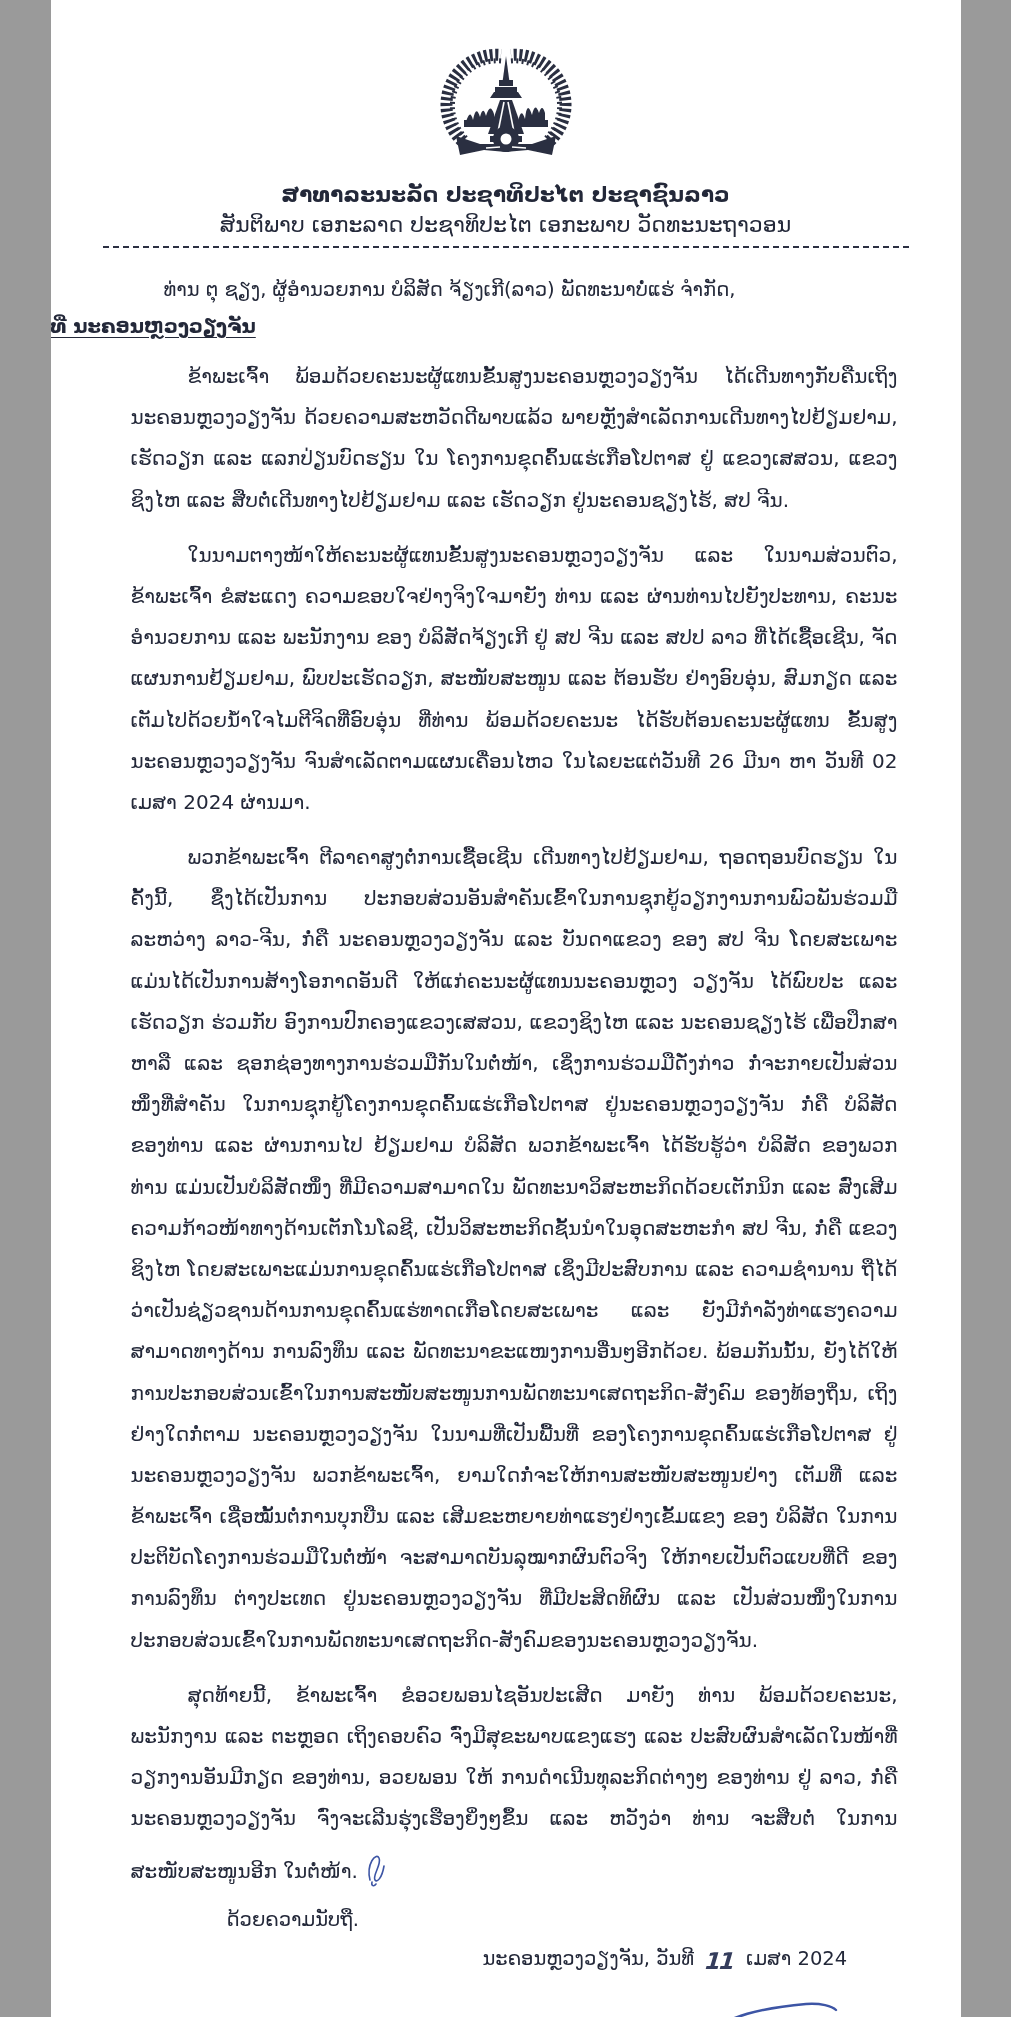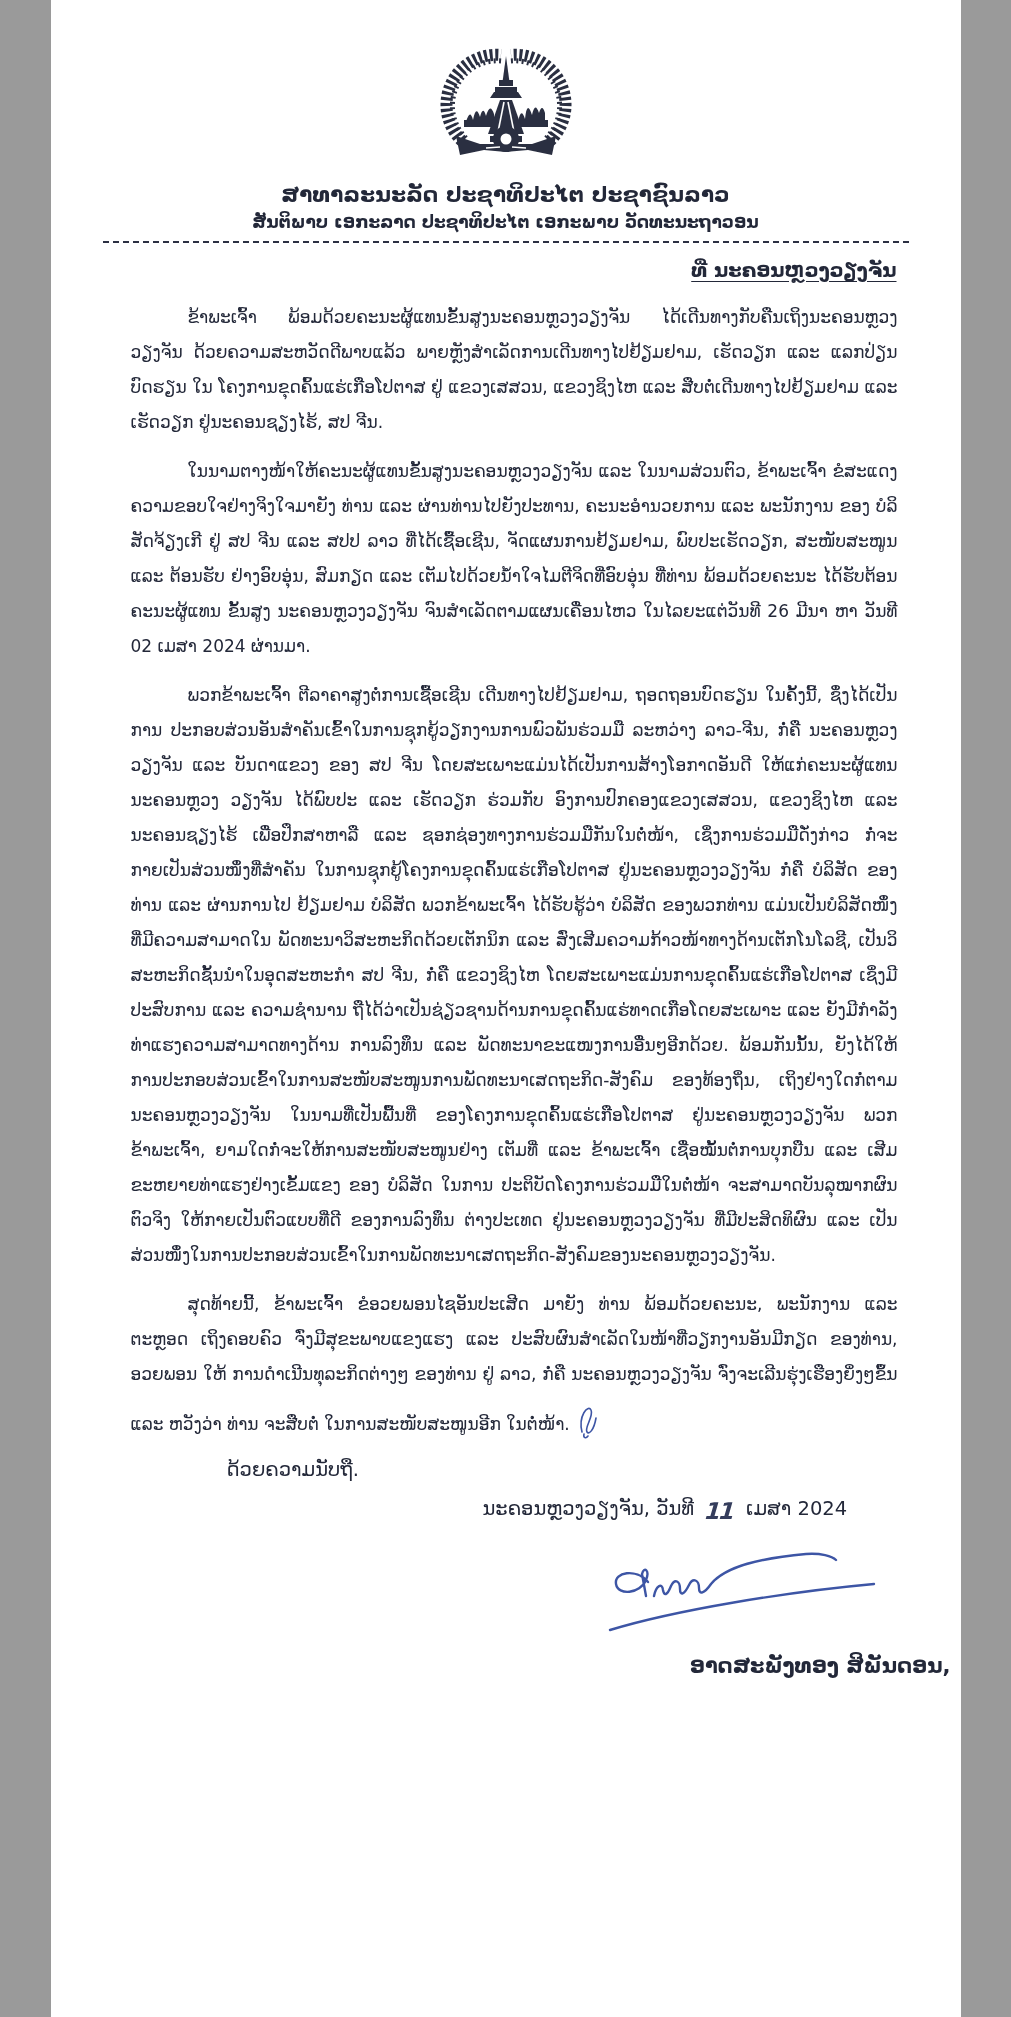--- a/index.html
+++ b/index.html
@@ -5,30 +5,30 @@
   html,body{margin:0;padding:0;background:#9a9a9a;}
   .page{
     width:910px;min-height:2017px;margin:0 auto;background:#ffffff;
     font-family:"DejaVu Sans","Liberation Sans",sans-serif;
     color:#232839;position:relative;overflow:hidden;box-sizing:border-box;
   }
   
   .header{text-align:center;padding-top:42px;}
   .emblem{display:inline-block;width:132px;height:124px;}
   .country-line{font-weight:bold;font-size:21.5px;margin-top:12px;letter-spacing:.2px;}
-  .motto-line{font-weight:bold;font-size:17px;margin-top:5px;}
+  .motto-line{font-weight:normal;font-size:22px;margin-top:5px;}
   .divider{width:806px;margin:9px auto 0;border-bottom:2.5px dashed #2b3042;height:0;}
   
   .org{margin:16px 0 0 82px;font-weight:bold;font-size:20.5px;line-height:1.5;text-align:left;}
   
   .recipient{margin:30px 64px 0 113px;font-size:19.5px;}
-  .place-line{margin:14px 64px 0 0;text-align:right;font-weight:bold;font-size:19.5px;}
+  .place-line{margin:14px 64px 0 0;text-align:left;font-weight:bold;font-size:19.5px;}
   .place-line span{text-decoration:underline;text-underline-offset:4px;}
   .salutation{margin:26px 0 0 170px;font-size:19.5px;}
-  .body-par{margin:14px 63px 0 80px;font-size:17px;line-height:2.06;
+  .body-par{margin:14px 63px 0 80px;font-size:20px;line-height:2.06;
             text-align:justify;text-indent:57px;}
   .body-par.first{margin-top:18px;}
   .inline-initial{position:relative;top:10px;left:4px;}
   
   .respect-line{margin:16px 0 0 176px;font-size:19.5px;}
   .date-line{margin:16px 0 0 432px;font-size:19.5px;display:flex;align-items:flex-end;gap:12px;}
   .hw-date{display:inline-block;font-size:23px;color:#353d5c;
            transform:skewX(-16deg) translateY(3px);letter-spacing:-2px;
            font-weight:bold;line-height:1;}
   .sig-area{margin:28px 0 0 480px;width:420px;text-align:right;}
@@ -85,20 +85,21 @@
       </svg>
     </span>
     <div class="country-line">ສາທາລະນະລັດ ປະຊາທິປະໄຕ ປະຊາຊົນລາວ</div>
     <div class="motto-line">ສັນຕິພາບ ເອກະລາດ ປະຊາທິປະໄຕ ເອກະພາບ ວັດທະນະຖາວອນ</div>
     <div class="divider"></div>
   </div>
 
   <div class="org">
   </div>
 
+  <div class="recipient">ທ່ານ ຕຸ ຊຽງ, ຜູ້ອຳນວຍການ ບໍລິສັດ ຈ້ຽງເກີ(ລາວ) ພັດທະນາບໍ່ແຮ່ ຈຳກັດ,</div>
 
   <div class="place-line">
     <span>ທີ່ ນະຄອນຫຼວງວຽງຈັນ</span>
   </div>
 
 
   <div>
     <p class="body-par first">ຂ້າພະເຈົ້າ ພ້ອມດ້ວຍຄະນະຜູ້ແທນຂັ້ນສູງນະຄອນຫຼວງວຽງຈັນ ໄດ້ເດີນທາງກັບຄືນເຖິງນະຄອນຫຼວງວຽງຈັນ ດ້ວຍຄວາມສະຫວັດດີພາບແລ້ວ ພາຍຫຼັງສຳເລັດການເດີນທາງໄປຢ້ຽມຢາມ, ເຮັດວຽກ ແລະ ແລກປ່ຽນບົດຮຽນ ໃນ ໂຄງການຂຸດຄົ້ນແຮ່ເກືອໂປຕາສ ຢູ່ ແຂວງເສສວນ, ແຂວງຊິງໄຫ ແລະ ສືບຕໍ່ເດີນທາງໄປຢ້ຽມຢາມ ແລະ ເຮັດວຽກ ຢູ່ນະຄອນຊຽງໄຮ້, ສປ ຈີນ.</p>
     <p class="body-par">ໃນນາມຕາງໜ້າໃຫ້ຄະນະຜູ້ແທນຂັ້ນສູງນະຄອນຫຼວງວຽງຈັນ ແລະ ໃນນາມສ່ວນຕົວ, ຂ້າພະເຈົ້າ ຂໍສະແດງ ຄວາມຂອບໃຈຢ່າງຈິງໃຈມາຍັງ ທ່ານ ແລະ ຜ່ານທ່ານໄປຍັງປະທານ, ຄະນະອຳນວຍການ ແລະ ພະນັກງານ ຂອງ ບໍລິສັດຈ້ຽງເກີ ຢູ່ ສປ ຈີນ ແລະ ສປປ ລາວ ທີ່ໄດ້ເຊື້ອເຊີນ, ຈັດແຜນການຢ້ຽມຢາມ, ພົບປະເຮັດວຽກ, ສະໜັບສະໜູນ ແລະ ຕ້ອນຮັບ ຢ່າງອົບອຸ່ນ, ສົມກຽດ ແລະ ເຕັມໄປດ້ວຍນ້ຳໃຈໄມຕີຈິດທີ່ອົບອຸ່ນ ທີ່ທ່ານ ພ້ອມດ້ວຍຄະນະ ໄດ້ຮັບຕ້ອນຄະນະຜູ້ແທນ ຂັ້ນສູງ ນະຄອນຫຼວງວຽງຈັນ ຈົນສຳເລັດຕາມແຜນເຄື່ອນໄຫວ ໃນໄລຍະແຕ່ວັນທີ 26 ມີນາ ຫາ ວັນທີ 02 ເມສາ 2024 ຜ່ານມາ.</p>
     <p class="body-par">ພວກຂ້າພະເຈົ້າ ຕີລາຄາສູງຕໍ່ການເຊື້ອເຊີນ ເດີນທາງໄປຢ້ຽມຢາມ, ຖອດຖອນບົດຮຽນ ໃນຄັ້ງນີ້, ຊຶ່ງໄດ້ເປັນການ ປະກອບສ່ວນອັນສຳຄັນເຂົ້າໃນການຊຸກຍູ້ວຽກງານການພົວພັນຮ່ວມມື ລະຫວ່າງ ລາວ-ຈີນ, ກໍ່ຄື ນະຄອນຫຼວງວຽງຈັນ ແລະ ບັນດາແຂວງ ຂອງ ສປ ຈີນ ໂດຍສະເພາະແມ່ນໄດ້ເປັນການສ້າງໂອກາດອັນດີ ໃຫ້ແກ່ຄະນະຜູ້ແທນນະຄອນຫຼວງ ວຽງຈັນ ໄດ້ພົບປະ ແລະ ເຮັດວຽກ ຮ່ວມກັບ ອົງການປົກຄອງແຂວງເສສວນ, ແຂວງຊິງໄຫ ແລະ ນະຄອນຊຽງໄຮ້ ເພື່ອປຶກສາຫາລື ແລະ ຊອກຊ່ອງທາງການຮ່ວມມືກັນໃນຕໍ່ໜ້າ, ເຊິ່ງການຮ່ວມມືດັ່ງກ່າວ ກໍ່ຈະກາຍເປັນສ່ວນໜຶ່ງທີ່ສຳຄັນ ໃນການຊຸກຍູ້ໂຄງການຂຸດຄົ້ນແຮ່ເກືອໂປຕາສ ຢູ່ນະຄອນຫຼວງວຽງຈັນ ກໍ່ຄື ບໍລິສັດ ຂອງທ່ານ ແລະ ຜ່ານການໄປ ຢ້ຽມຢາມ ບໍລິສັດ ພວກຂ້າພະເຈົ້າ ໄດ້ຮັບຮູ້ວ່າ ບໍລິສັດ ຂອງພວກທ່ານ ແມ່ນເປັນບໍລິສັດໜຶ່ງ ທີ່ມີຄວາມສາມາດໃນ ພັດທະນາວິສະຫະກິດດ້ວຍເຕັກນິກ ແລະ ສົ່ງເສີມຄວາມກ້າວໜ້າທາງດ້ານເຕັກໂນໂລຊີ, ເປັນວິສະຫະກິດຊັ້ນນຳໃນອຸດສະຫະກຳ ສປ ຈີນ, ກໍ່ຄື ແຂວງຊິງໄຫ ໂດຍສະເພາະແມ່ນການຂຸດຄົ້ນແຮ່ເກືອໂປຕາສ ເຊິ່ງມີປະສົບການ ແລະ ຄວາມຊຳນານ ຖືໄດ້ວ່າເປັນຊ່ຽວຊານດ້ານການຂຸດຄົ້ນແຮ່ທາດເກືອໂດຍສະເພາະ ແລະ ຍັງມີກຳລັງທ່າແຮງຄວາມສາມາດທາງດ້ານ ການລົງທຶນ ແລະ ພັດທະນາຂະແໜງການອື່ນໆອີກດ້ວຍ. ພ້ອມກັນນັ້ນ, ຍັງໄດ້ໃຫ້ການປະກອບສ່ວນເຂົ້າໃນການສະໜັບສະໜູນການພັດທະນາເສດຖະກິດ-ສັງຄົມ ຂອງທ້ອງຖິ່ນ, ເຖິງຢ່າງໃດກໍ່ຕາມ ນະຄອນຫຼວງວຽງຈັນ ໃນນາມທີ່ເປັນພື້ນທີ່ ຂອງໂຄງການຂຸດຄົ້ນແຮ່ເກືອໂປຕາສ ຢູ່ນະຄອນຫຼວງວຽງຈັນ ພວກຂ້າພະເຈົ້າ, ຍາມໃດກໍ່ຈະໃຫ້ການສະໜັບສະໜູນຢ່າງ ເຕັມທີ່ ແລະ ຂ້າພະເຈົ້າ ເຊື່ອໝັ້ນຕໍ່ການບຸກບືນ ແລະ ເສີມຂະຫຍາຍທ່າແຮງຢ່າງເຂັ້ມແຂງ ຂອງ ບໍລິສັດ ໃນການ ປະຕິບັດໂຄງການຮ່ວມມືໃນຕໍ່ໜ້າ ຈະສາມາດບັນລຸໝາກຜົນຕົວຈິງ ໃຫ້ກາຍເປັນຕົວແບບທີ່ດີ ຂອງການລົງທຶນ ຕ່າງປະເທດ ຢູ່ນະຄອນຫຼວງວຽງຈັນ ທີ່ມີປະສິດທິຜົນ ແລະ ເປັນສ່ວນໜຶ່ງໃນການປະກອບສ່ວນເຂົ້າໃນການພັດທະນາເສດຖະກິດ-ສັງຄົມຂອງນະຄອນຫຼວງວຽງຈັນ.</p>

